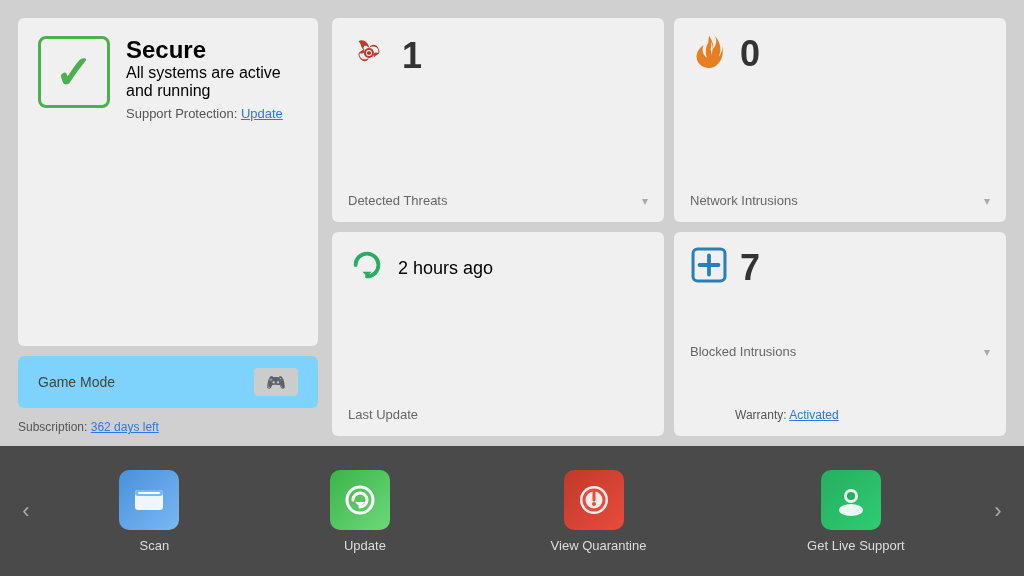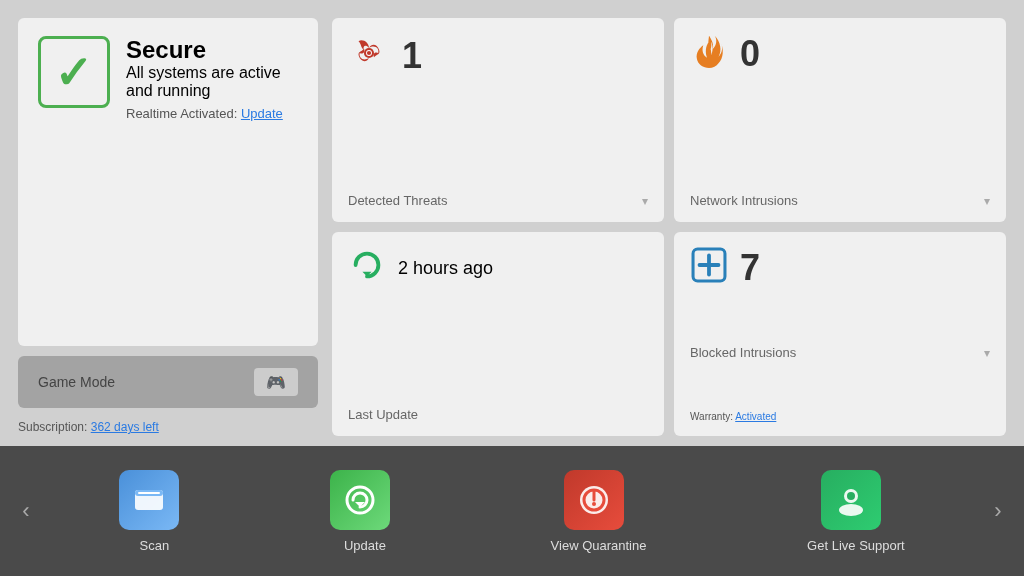--- a/index.html
+++ b/index.html
@@ -69,21 +69,21 @@
       padding: 6px 0 0 0;
     }
 
     .realtime-row a {
       color: #2a7ae2;
       text-decoration: underline;
       cursor: pointer;
     }
 
     .gamemode-card {
-      background: #a3a3a3;
+      background: #7dd3fc;
       border-radius: 6px;
       padding: 12px 20px;
       display: flex;
       align-items: center;
       justify-content: space-between;
     }
 
     .gamemode-label {
       font-size: 14px;
       color: #444;
@@ -159,22 +159,23 @@
       text-align: right;
     }
 
     .threats-icon { color: #c0392b; }
     .intrusions-icon { color: #e67e22; }
     .update-icon { color: #27ae60; }
     .blocked-icon { color: #2980b9; }
 
     
     .warranty-row {
-      font-size: 10px;
+      font-size: 12px;
       color: #555;
+      margin-left: 45px;
     }
 
     .warranty-row a {
       color: #2a7ae2;
       text-decoration: underline;
       cursor: pointer;
     }
 
     
     .taskbar {
@@ -277,21 +278,21 @@
     <div class="left-panel">
 
       <div class="status-card">
         <div class="secure-icon-box">
           <span class="checkmark">✓</span>
         </div>
         <div>
           <h2>Secure</h2>
           <p>All systems are active and running</p>
           <div class="realtime-row">
-            <span>Realtime Activated:</span>
+            <span>Support Protection:</span>
             <a>Update</a>
           </div>
         </div>
       </div>
 
       <div class="gamemode-card">
         <span class="gamemode-label">Game Mode</span>
         <div class="gamemode-icon">🎮</div>
       </div>
 

